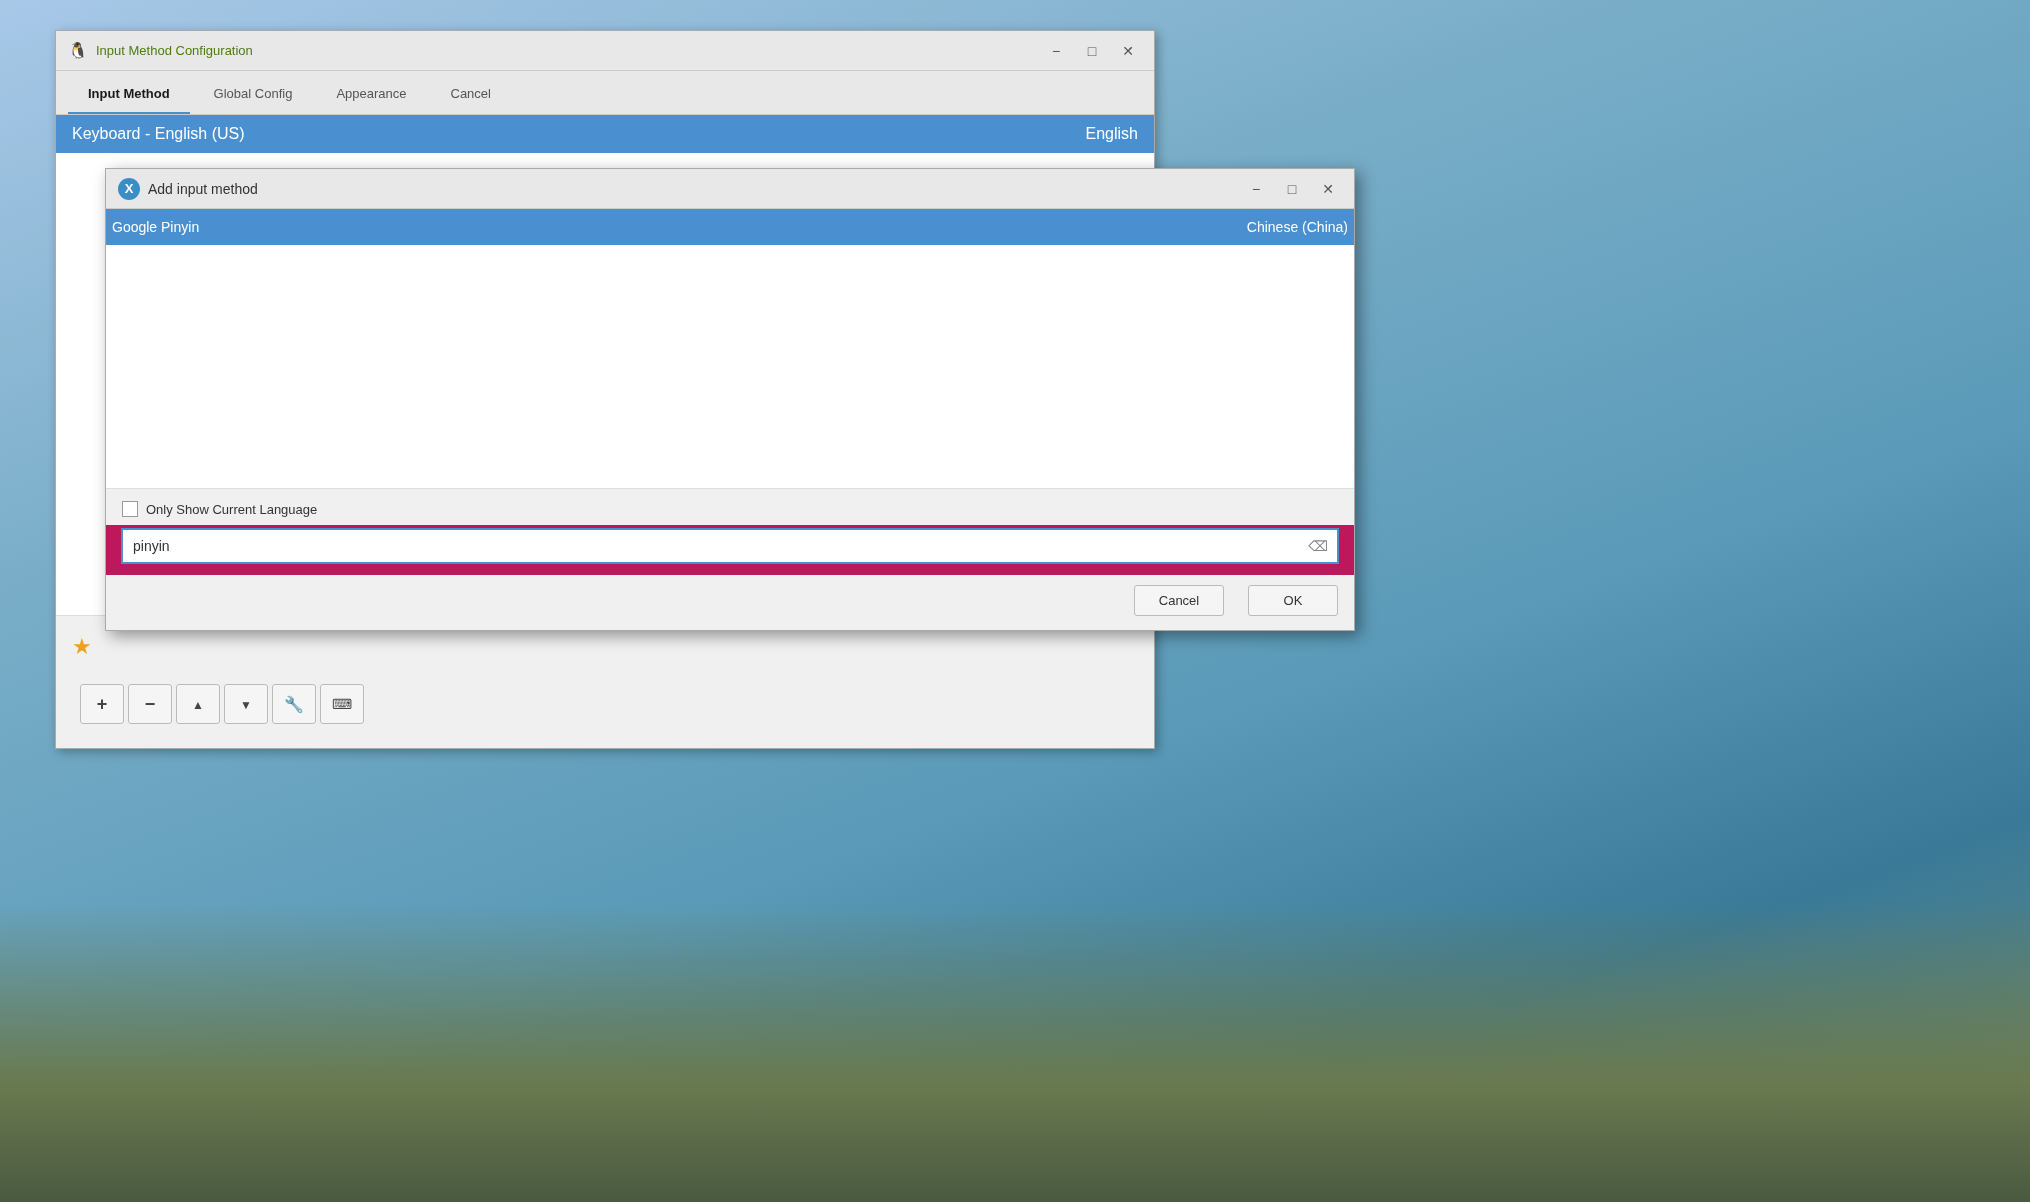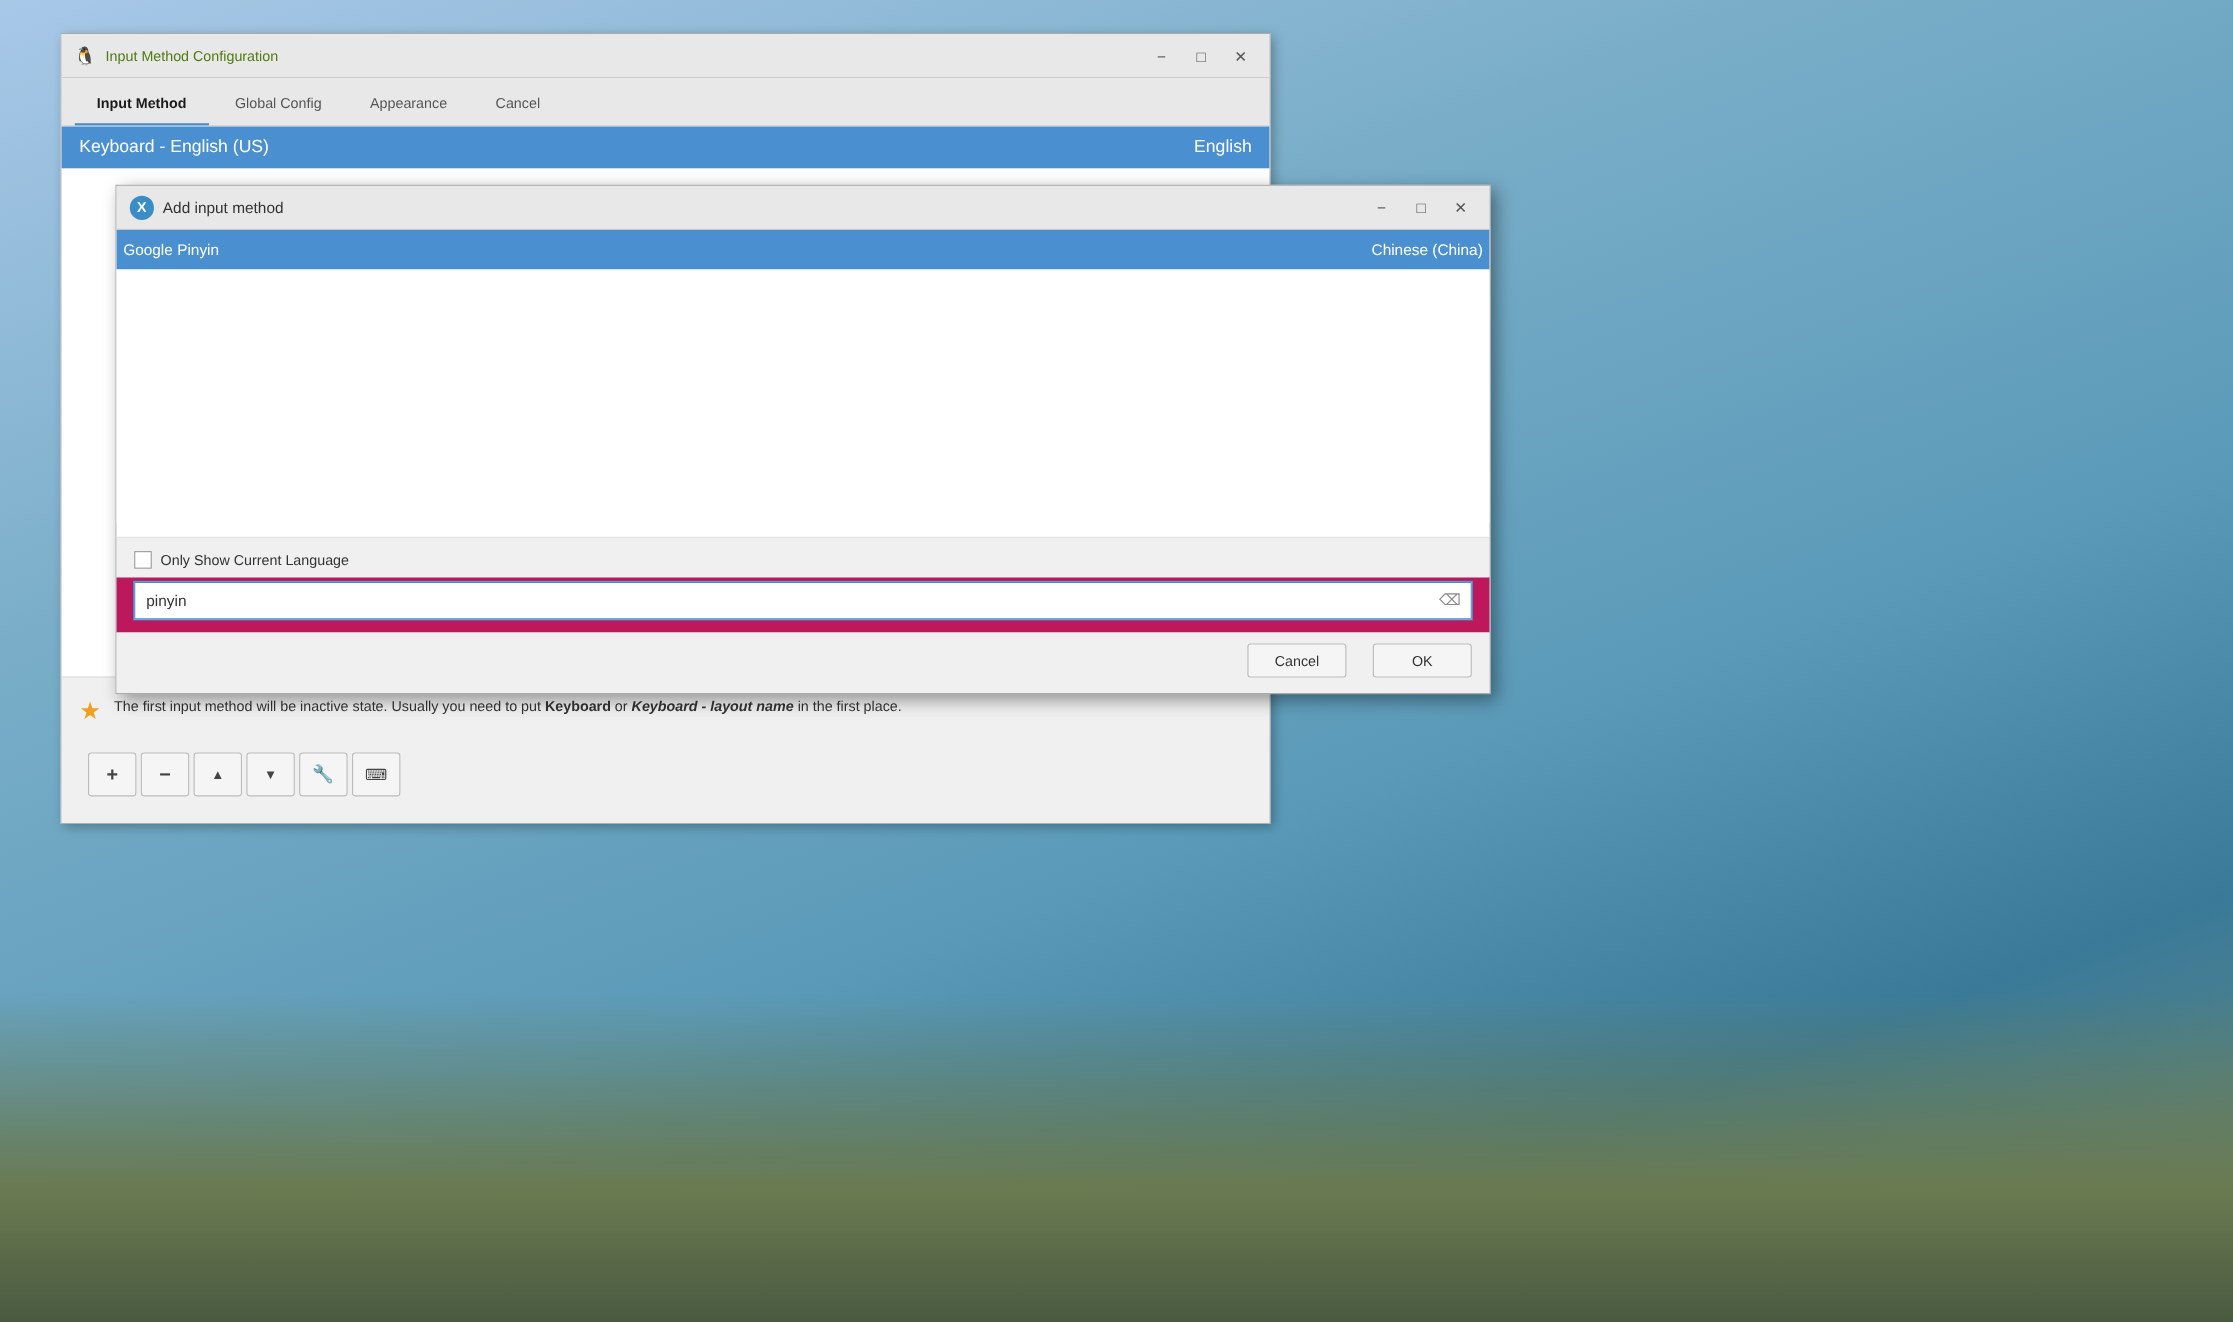--- a/index.html
+++ b/index.html
@@ -386,23 +386,20 @@
   <div class="main-content">
     <div class="list-item-row">
       <span>Keyboard - English (US)</span>
       <span>English</span>
     </div>
   </div>
 
   <div class="bottom-info">
     <div class="info-row">
       <span class="star-icon">★</span>
-      <div class="info-text">
-        The first input method will be inactive state. Usually you need to put <b>Keyboard</b> or <b><i>Keyboard - layout name</i></b> in the first place.
-      </div>
     </div>
     <div class="toolbar">
       <button class="toolbar-btn">
         <span class="plus-icon"></span>
       </button>
       <button class="toolbar-btn">
         <span class="minus-icon"></span>
       </button>
       <button class="toolbar-btn">
         <span class="arrow-up"></span>

